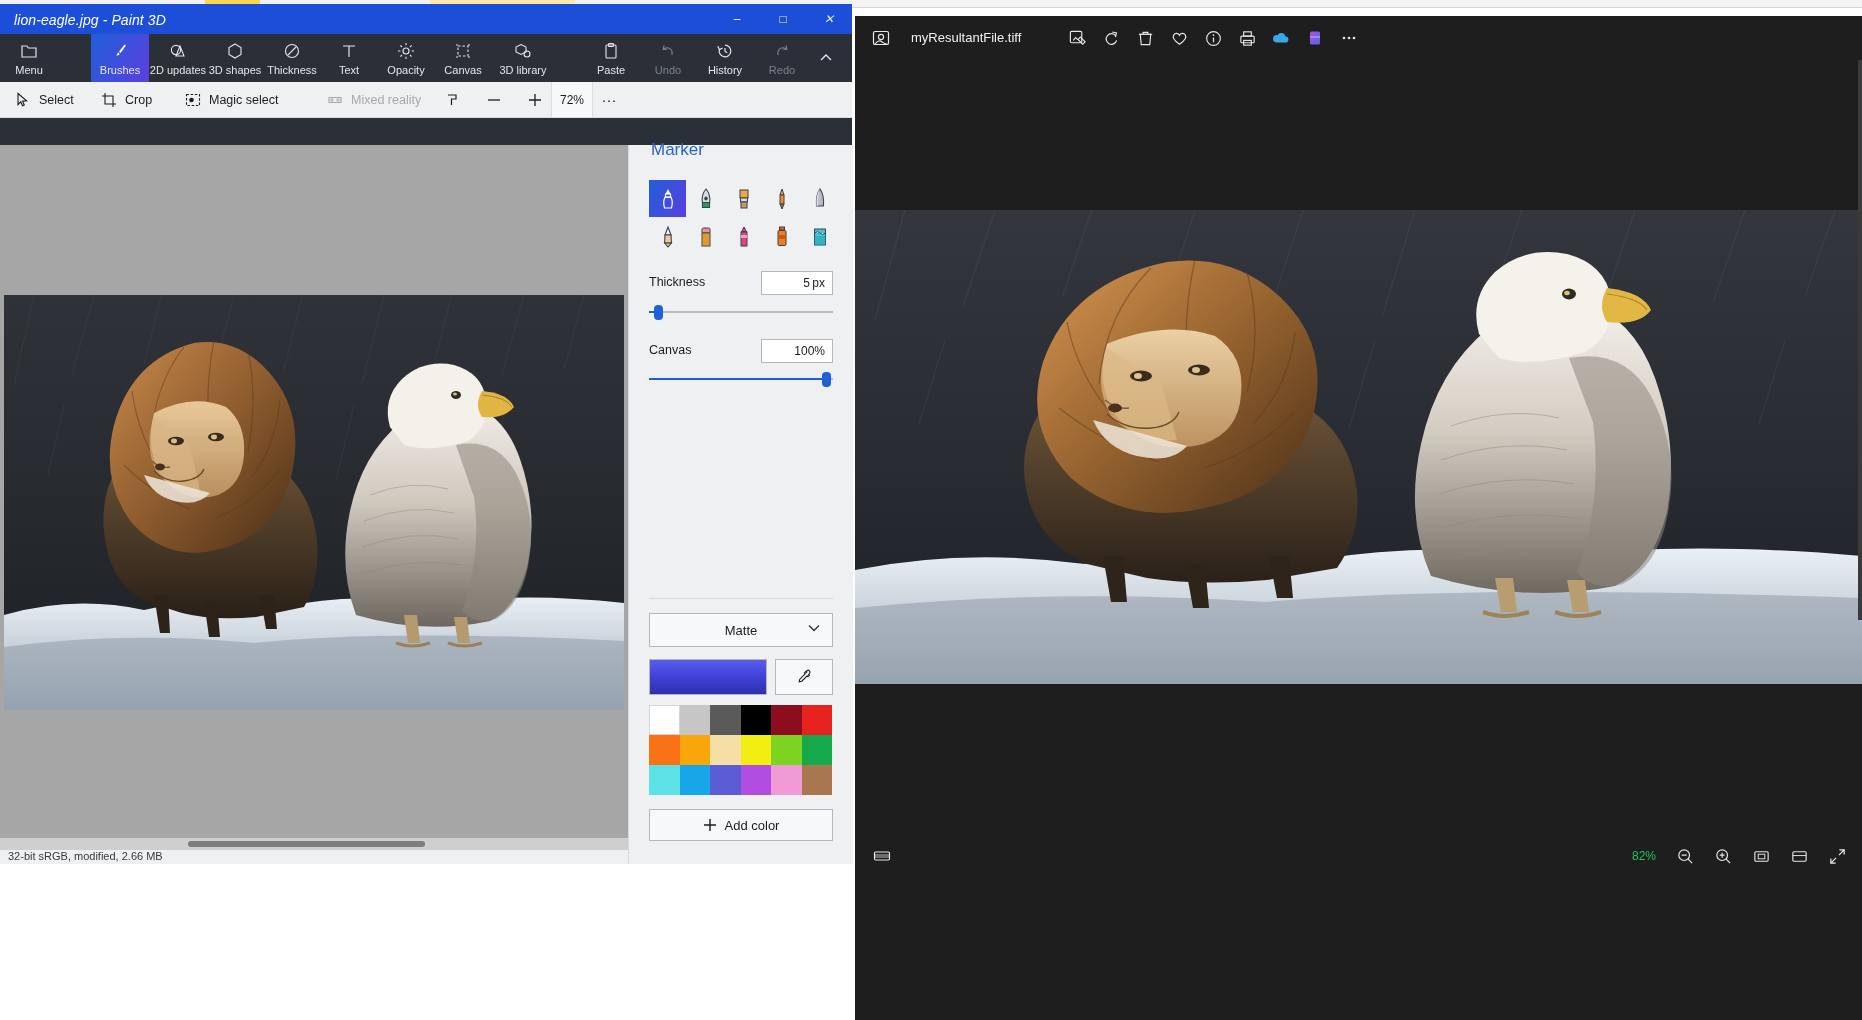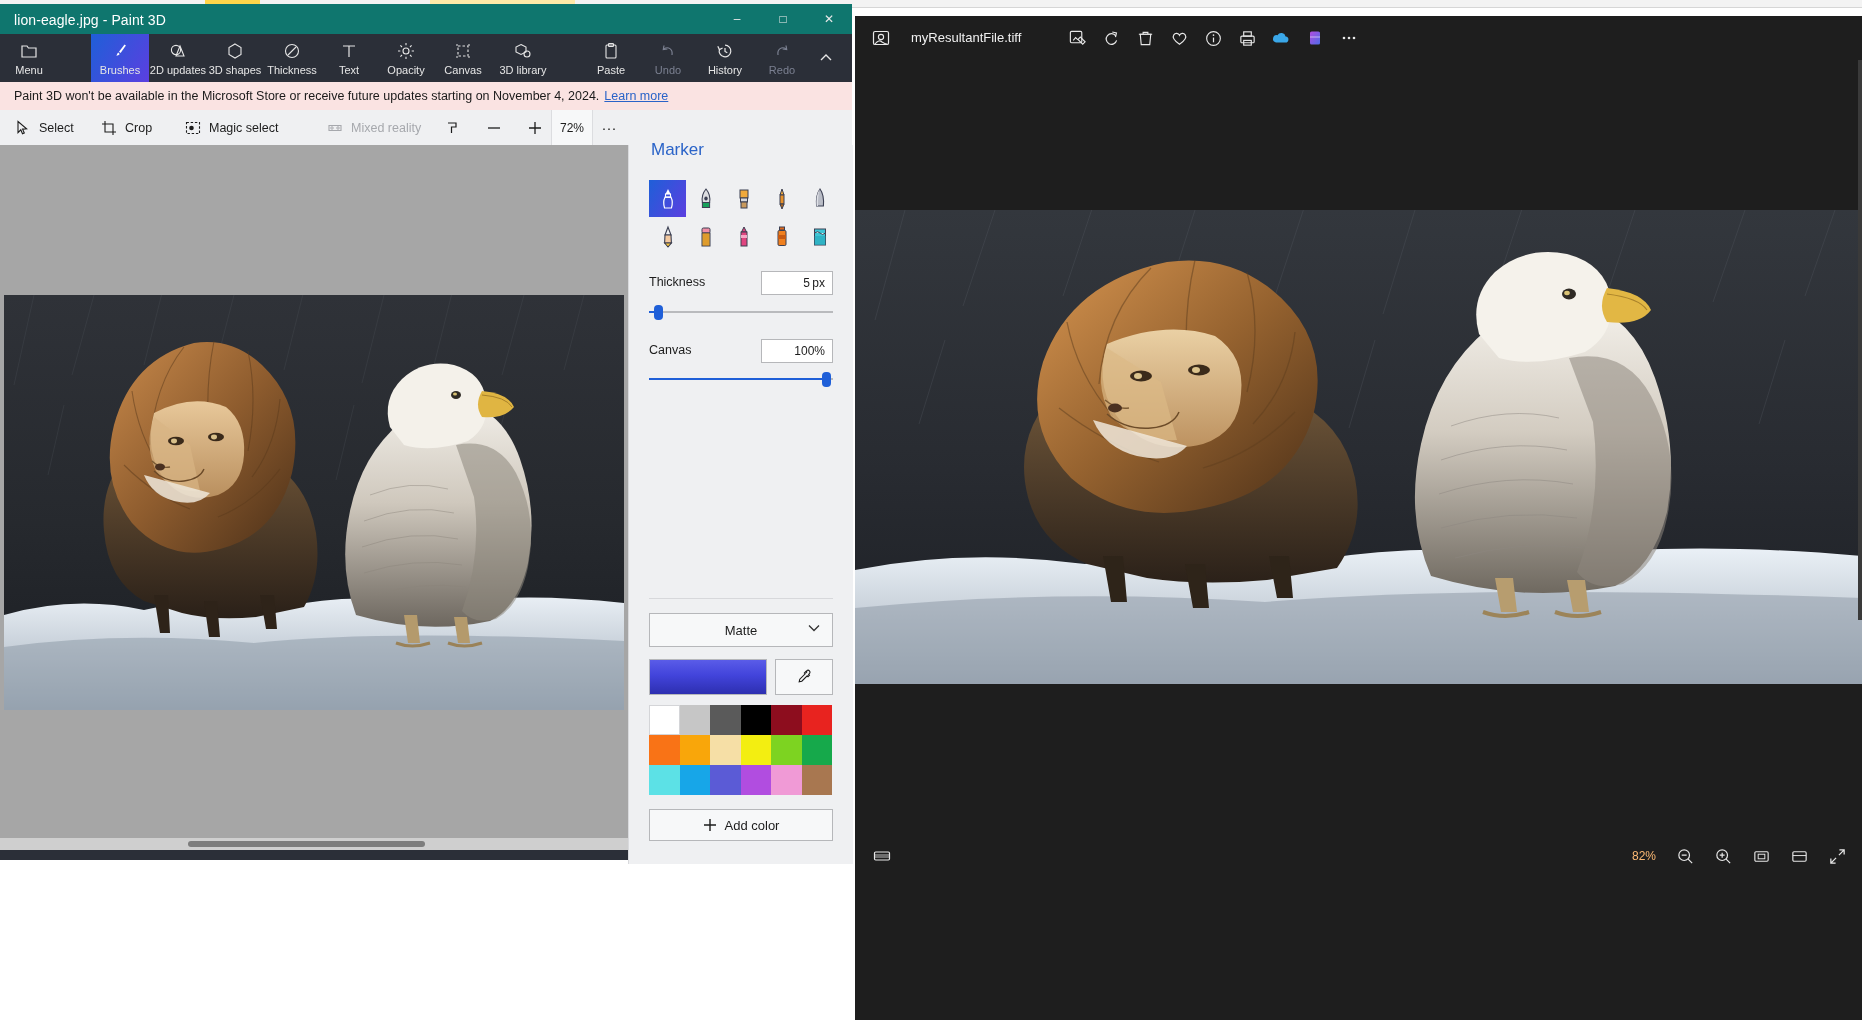--- a/index.html
+++ b/index.html
@@ -6,21 +6,21 @@
   body{width:1862px;height:1020px;overflow:hidden;font-family:"Liberation Sans",sans-serif;background:#ffffff;position:relative;}
 
   
   .bg-strip{position:absolute;left:0;top:0;width:1862px;height:8px;background:#f3f3f3;}
   .bg-strip .yellow{position:absolute;left:205px;top:0;width:55px;height:8px;background:#ffd54a;}
   .bg-strip .yellow2{position:absolute;left:430px;top:0;width:145px;height:8px;background:#ffe9a8;}
   .bg-strip .line{position:absolute;top:7px;left:0;width:1862px;height:1px;background:#d6d6d6;}
 
   
   .paint3d{position:absolute;left:0;top:4px;width:852px;height:856px;background:#2b2f38;}
-  .p3-titlebar{position:relative;height:30px;background:#0f766e;}
+  .p3-titlebar{position:relative;height:30px;background:#1d4ed8;font-style:italic;}
   .p3-title{position:absolute;left:14px;top:8px;font-size:14px;color:#ffffff;letter-spacing:.1px;}
   .p3-wbtns{position:absolute;right:0;top:0;display:flex;}
   .p3-wbtn{width:46px;height:30px;display:flex;align-items:center;justify-content:center;color:#e9e9e9;font-size:12px;}
 
   
   .p3-ribbon{position:relative;height:48px;background:#2b2f38;}
   .rb-item{position:absolute;top:0;width:58px;height:48px;display:flex;flex-direction:column;align-items:center;justify-content:center;color:#e6e6e6;cursor:default;}
   .rb-item .glyph{height:22px;display:flex;align-items:center;justify-content:center;}
   .rb-item .lbl{font-size:11px;margin-top:2px;white-space:nowrap;}
   .rb-item.active{background:linear-gradient(120deg,#1f5fd8 0%,#5b3fe0 100%);}
@@ -89,21 +89,21 @@
   .ph-wbtns{position:absolute;right:0;top:0;display:flex;}
   .ph-wbtn{width:46px;height:44px;display:flex;align-items:center;justify-content:center;color:#f0f0f0;font-size:12px;}
 
   .ph-stage{position:absolute;left:0;top:44px;width:1007px;height:775px;background:#1e1e1e;overflow:hidden;}
   .ph-img{position:absolute;left:0px;top:150px;width:1007px;height:474px;overflow:hidden;}
   .ph-scrollhint{position:absolute;right:0;top:0;width:4px;height:560px;background:#3a3a3a;}
 
   .ph-bottom{position:absolute;left:0;top:819px;width:1007px;height:42px;background:#1e1e1e;display:flex;align-items:center;}
   .ph-bl{position:absolute;left:10px;top:4px;width:34px;height:34px;display:flex;align-items:center;justify-content:center;cursor:pointer;border-radius:4px;}
   .ph-br{position:absolute;right:8px;top:4px;display:flex;align-items:center;gap:4px;}
-  .ph-zoomval{font-size:12px;color:#fdba74;margin-right:8px;}
+  .ph-zoomval{font-size:12px;color:#22c55e;margin-right:8px;}
   .ph-bbtn{width:34px;height:34px;display:flex;align-items:center;justify-content:center;cursor:pointer;border-radius:4px;}
   .ph-filler{position:absolute;left:0;top:861px;width:1007px;height:159px;background:#1e1e1e;}
 
   svg{display:block;}
 </style>
 </head>
 <body>
 
 <div class="bg-strip">
   <div class="yellow"></div>
@@ -255,24 +255,20 @@
       </span>
       <span class="lbl">Redo</span>
     </div>
     <div class="rb-chevron">
       <svg width="16" height="16" viewBox="0 0 16 16">
           <path d="M3 10l5-5 5 5" fill="none" stroke="#e6e6e6" stroke-width="1.4"></path>
         </svg>
     </div>
   </div>
 
-  <div class="p3-notice">
-    <span class="txt">Paint 3D won't be available in the Microsoft Store or receive future updates starting on November 4, 2024.</span>
-    <span class="lnk">Learn more</span>
-  </div>
 
   <div class="p3-tools">
     <div class="tl" style="left:6px;">
       <span class="tl-icon">
         <svg width="16" height="16" viewBox="0 0 16 16">
             <path d="M3 1.5v11.2l2.8-2.9 1.7 4 1.8-.8-1.7-3.9 4-.3z" fill="none" stroke="#1c1c1c" stroke-width="1.1"></path>
           </svg>
       </span>
       <span>Select</span>
     </div>
@@ -401,20 +397,23 @@
 
         <path d="M400 320 l4 28 12 0 -3 -28Z M450 322 l4 26 12 0 -3 -26Z" fill="#b49a6c"></path>
         <path d="M392 348 q16 6 34 0 M444 348 q16 6 34 0" stroke="#9a8258" stroke-width="3" fill="none"></path>
       </svg>
     </div>
     <div class="p3-hscroll">
       <div class="thumb"></div>
     </div>
   </div>
 
+  <div class="p3-status">
+    <span class="st">32-bit sRGB, modified, 2.66 MB</span>
+  </div>
 
   <div class="p3-panel">
     <div class="pnl-title">Marker</div>
 
     <div class="brush-grid">
       <div class="brush sel">
         <svg width="26" height="26" viewBox="0 0 26 26">
             <path d="M13 3 10.5 8h5z" fill="#fff"></path>
             <rect x="10.5" y="8" width="5" height="3.2" fill="none" stroke="#fff" stroke-width="1.1"></rect>
             <path d="M10 11.2 C8.6 14 8.6 19 9.6 22 h6.8 c1-3 1-8 -0.4-10.8z" fill="none" stroke="#fff" stroke-width="1.2"></path>

